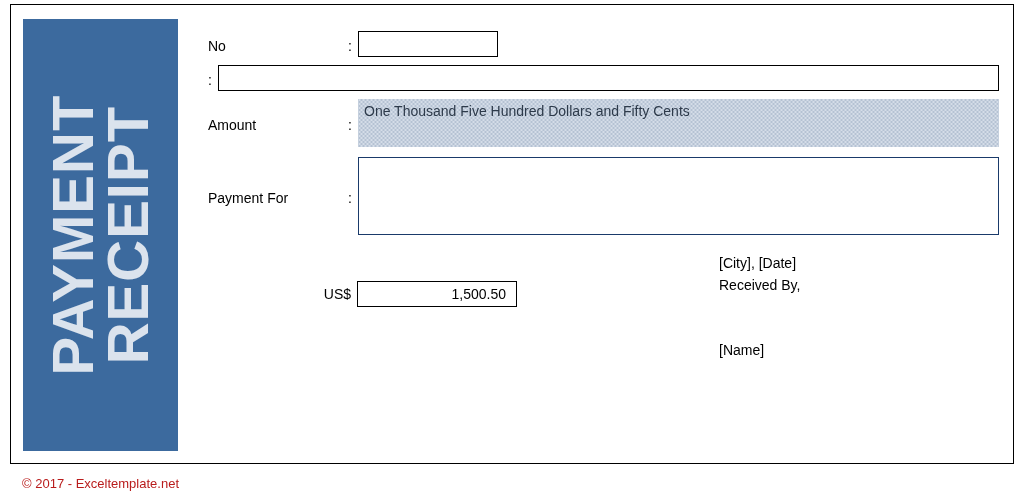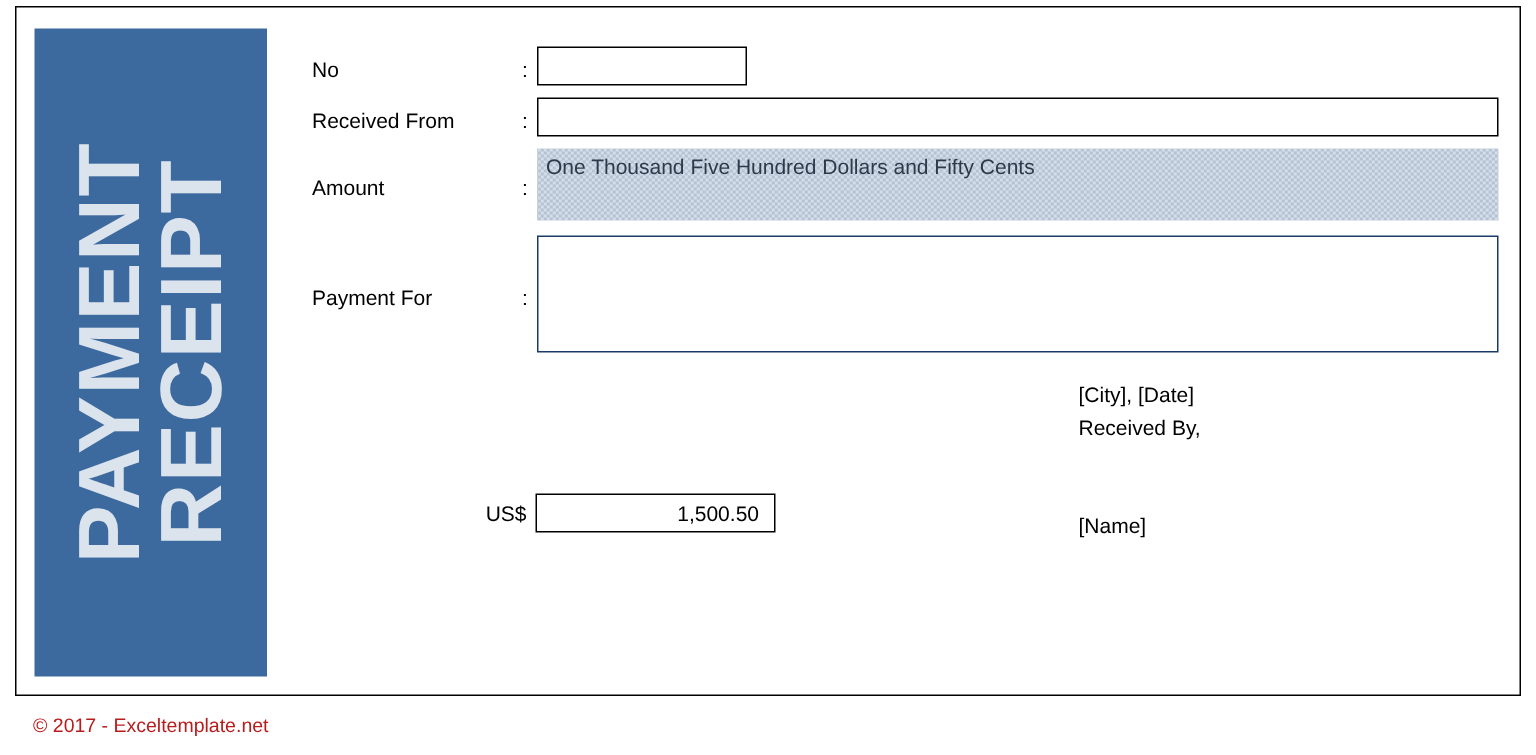--- a/index.html
+++ b/index.html
@@ -84,21 +84,20 @@
     }
     .bottom-section {
       position: absolute;
       left: 290px;
       right: 14px;
       top: 276px;
     }
     .usd-row {
       display: flex;
       align-items: center;
-      margin-top: 48px;
     }
     .usd-label {
       width: 56px;
       font-weight: normal;
       text-align: right;
       padding-right: 6px;
     }
     .usd-box {
       width: 160px;
       height: 26px;
@@ -136,21 +135,20 @@
 
   <div class="form-area">
 
     <div class="row">
       <div class="label">No</div>
       <div class="colon">:</div>
       <div class="no-field"></div>
     </div>
 
     <div class="row">
-      <div class="label">Received From</div>
       <div class="colon">:</div>
       <div class="received-from"></div>
     </div>
 
     <div class="row">
       <div class="label">Amount</div>
       <div class="colon">:</div>
       <div class="amount-box">One Thousand Five Hundred Dollars and Fifty Cents</div>
     </div>
 

